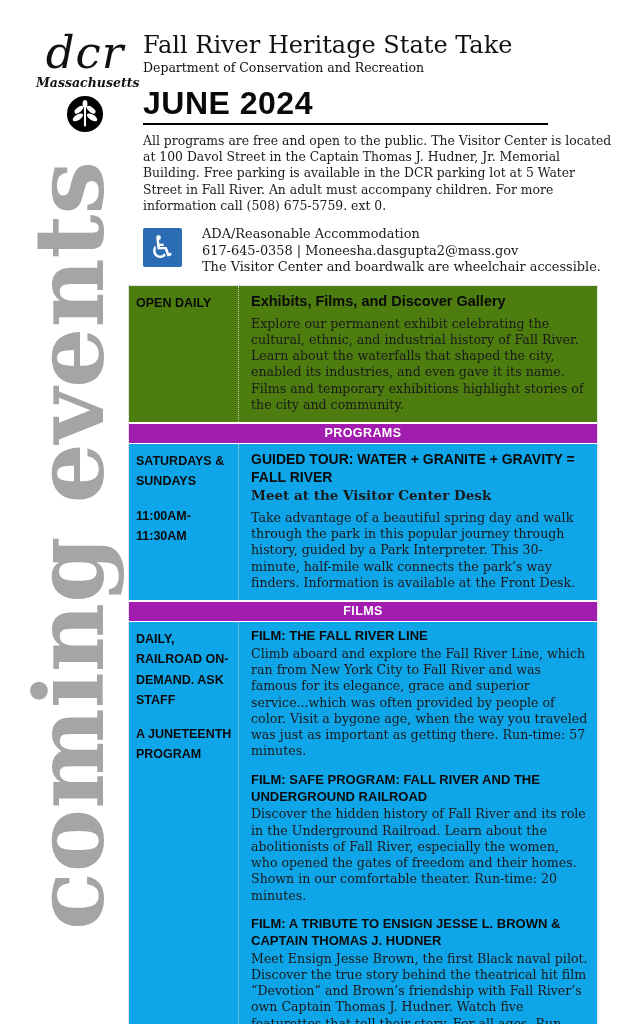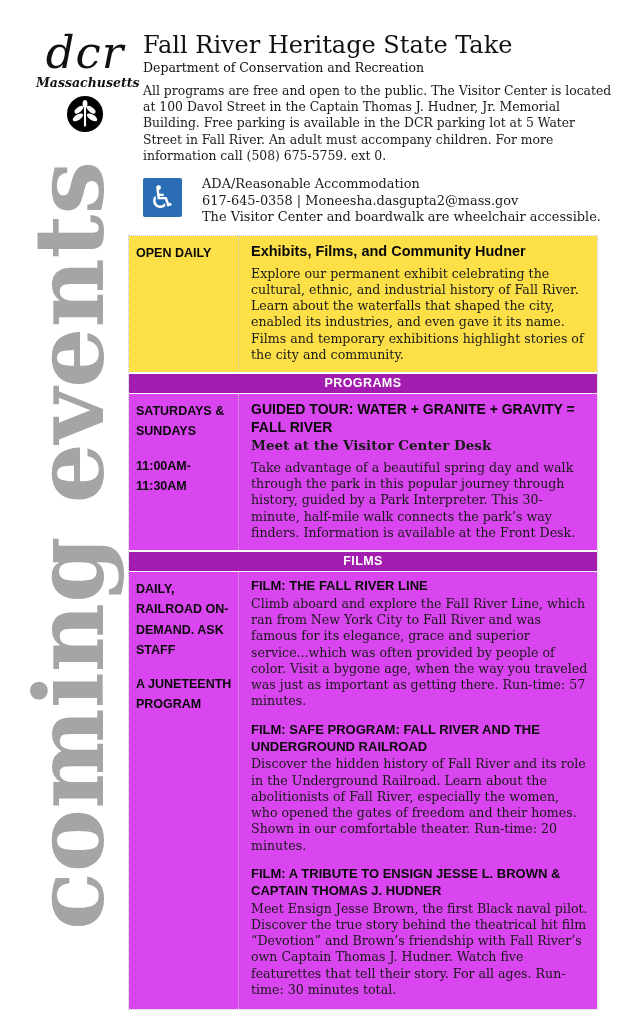--- a/index.html
+++ b/index.html
@@ -48,22 +48,22 @@
     font-family: "DejaVu Sans", sans-serif; font-size: 31px; line-height: 1;
   }
   .ada-text { margin-left: 20px; font-size: 12.9px; line-height: 1.28; }
 
   
   .schedule {
     margin: 9px 0 0 128px; width: 470px;
     border: 1px dotted #c6c6c6;
     box-sizing: border-box;
   }
-  .row { display: flex; background: #d946ef; }
-  .row.gray { background: #fde047; }
+  .row { display: flex; background: #0ea5e9; }
+  .row.gray { background: #4d7c0f; }
   .cell-left {
     flex: 0 0 110px; box-sizing: border-box; width: 110px;
     border-right: 1px dotted #c6c6c6;
     padding: 7px 4px 7px 7px;
     font-family: "Liberation Sans", sans-serif; font-weight: bold;
     font-size: 12.5px; line-height: 1.62; color: #0a0a0a;
   }
   .cell-right { flex: 1; box-sizing: border-box; padding: 6px 8px 9px 12px; }
   .when-gap { margin-top: 14px; }
   .h-sans {
@@ -108,40 +108,41 @@
         <ellipse cx="26.5" cy="15.5" rx="5.4" ry="2.6" fill="#fff" transform="rotate(38 26.5 15.5)"></ellipse>
         <ellipse cx="12.5" cy="23.5" rx="6.2" ry="2.9" fill="#fff" transform="rotate(-32 12.5 23.5)"></ellipse>
         <ellipse cx="27.5" cy="23.5" rx="6.2" ry="2.9" fill="#fff" transform="rotate(32 27.5 23.5)"></ellipse>
       </svg>
     </div>
   </div>
 
   <div class="title-block">
     <h1 class="park-title">Fall River Heritage State Take</h1>
     <div class="dept">Department of Conservation and Recreation</div>
+    <div class="month">JUNE 2024</div>
     <p class="intro">All programs are free and open to the public. The Visitor Center is located at 100 Davol Street in the Captain Thomas J. Hudner, Jr. Memorial Building. Free parking is available in the DCR parking lot at 5 Water Street in Fall River. An adult must accompany children. For more information call (508) 675-5759. ext 0.</p>
 
     <div class="ada-row">
       <div class="ada-icon">
         <span>♿</span>
       </div>
       <div class="ada-text">
         <div>ADA/Reasonable Accommodation</div>
         <div>617-645-0358 | Moneesha.dasgupta2@mass.gov</div>
         <div>The Visitor Center and boardwalk are wheelchair accessible.</div>
       </div>
     </div>
   </div>
 
   <div class="schedule">
 
     <div class="row gray">
       <div class="cell-left">OPEN DAILY</div>
       <div class="cell-right">
-        <div class="h-sans" style="font-size:14.5px;">Exhibits, Films, and Community Hudner</div>
+        <div class="h-sans" style="font-size:14.5px;">Exhibits, Films, and Discover Gallery</div>
         <p class="desc">Explore our permanent exhibit celebrating the cultural, ethnic, and industrial history of Fall River. Learn about the waterfalls that shaped the city, enabled its industries, and even gave it its name. Films and temporary exhibitions highlight stories of the city and community.</p>
       </div>
     </div>
 
     <div class="bar">PROGRAMS</div>
 
     <div class="row">
       <div class="cell-left">
         <div>SATURDAYS &amp; SUNDAYS</div>
         <div class="when-gap">11:00AM-11:30AM</div>

